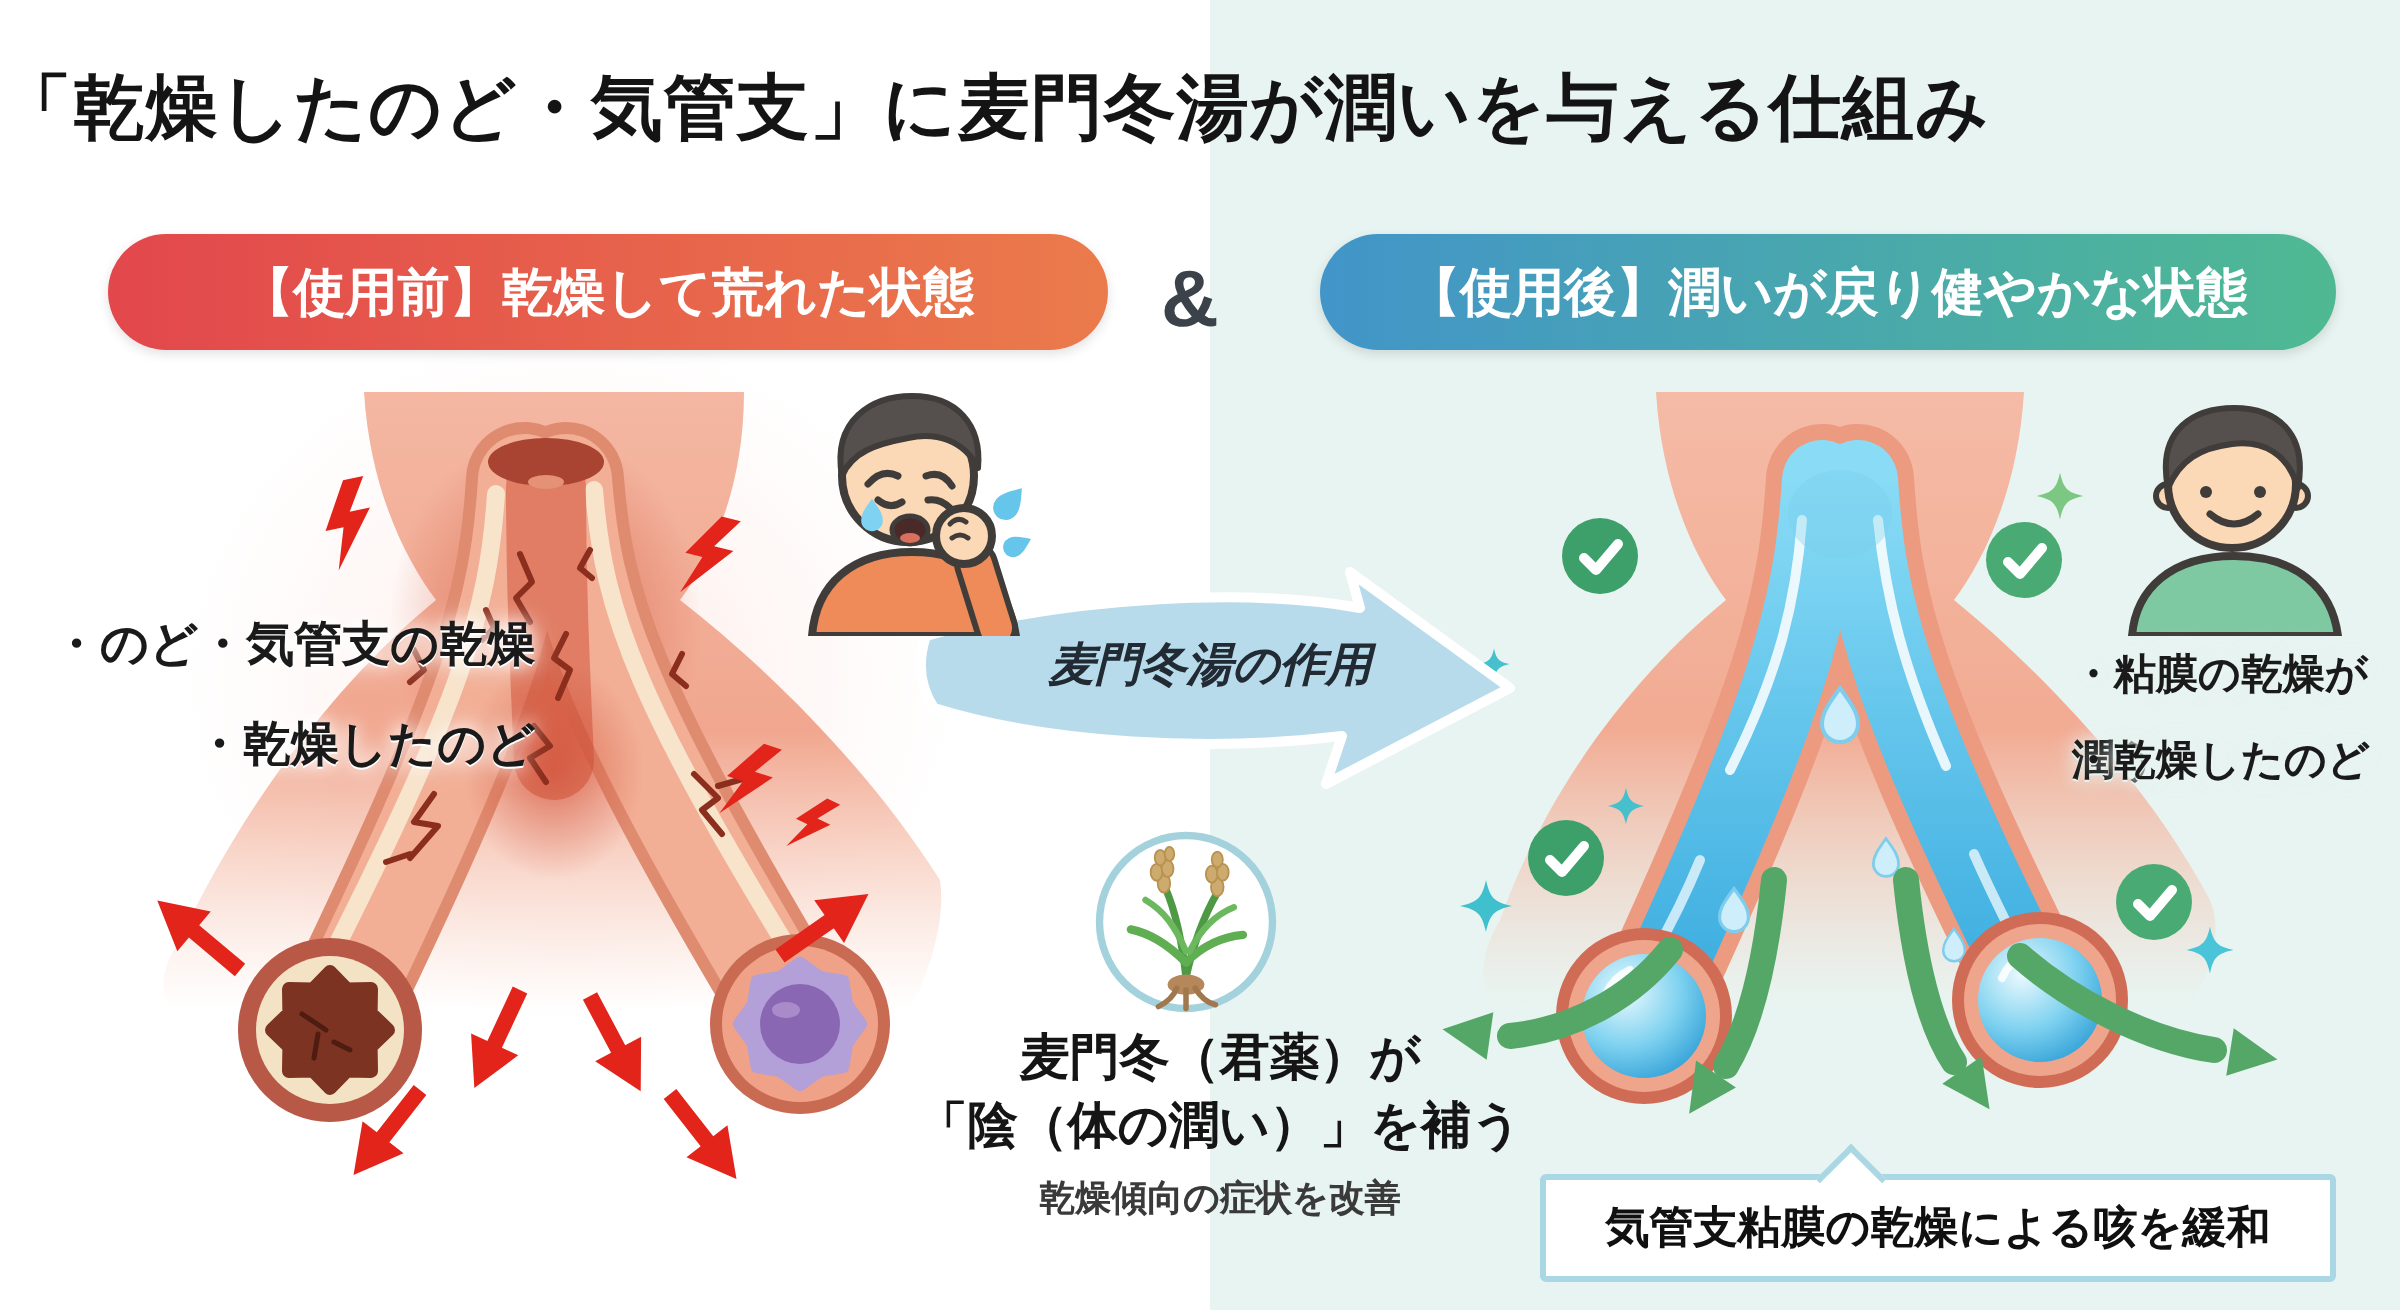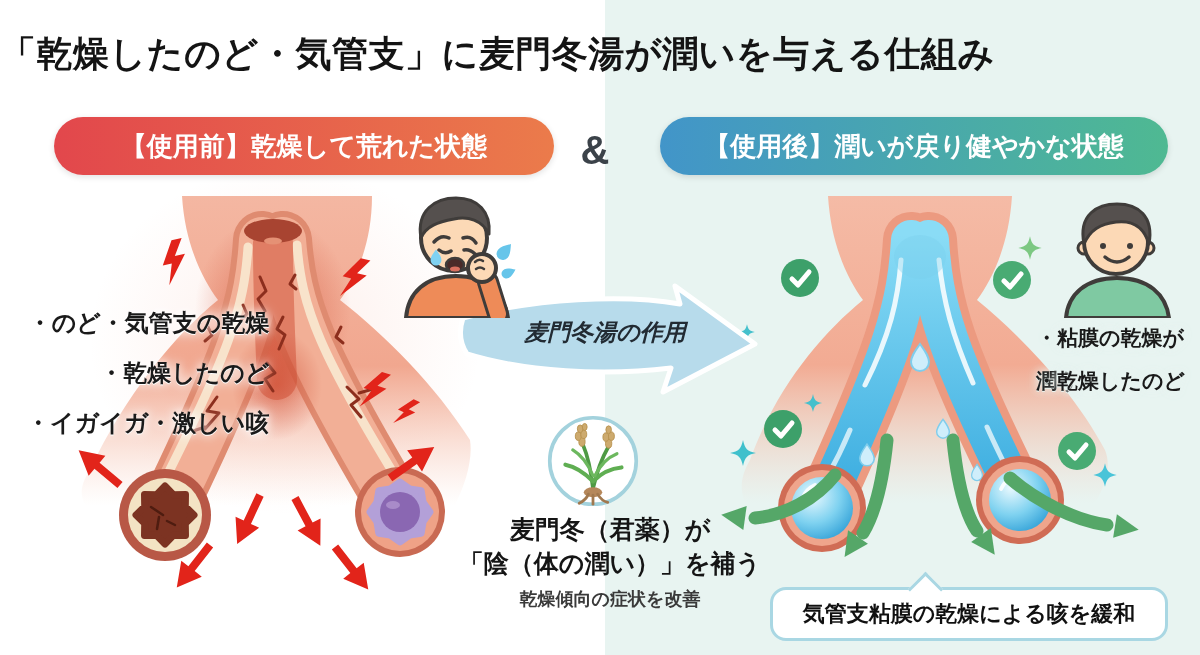--- a/index.html
+++ b/index.html
@@ -21,21 +21,21 @@
        text-shadow:0 1px 0 #fff,0 0 8px #fff,0 0 14px rgba(255,255,255,.95);}
   .bullets-before div{height:50px;line-height:50px;text-align:right;}
   .bullets-after{left:1036px;top:316px;font-size:21px;font-weight:800;color:#1a1a1a;
        text-shadow:0 1px 0 rgba(232,244,241,1),0 0 8px rgba(232,244,241,1),0 0 12px rgba(232,244,241,.9);}
   .bullets-after div{height:43px;line-height:43px;}
   .arrow-label{left:465px;top:317px;width:280px;text-align:center;font-size:23px;font-weight:800;color:#222b33;font-style:italic;}
   .mech{left:445px;top:513px;width:330px;text-align:center;color:#151515;}
   .mech .l1,.mech .l2{font-size:25px;font-weight:800;line-height:34px;font-family:Liberation Serif, serif;}
   .mech .l3{font-size:18px;font-weight:600;color:#3a3a3a;margin-top:6px;text-align:center;}
   .callout{left:770px;top:587px;width:392px;height:48px;background:#ffffff;border:3px solid #a9d7e3;
-       border-radius:16px;display:flex;align-items:center;justify-content:center;
+       border-radius:3px;display:flex;align-items:center;justify-content:center;
        font-size:22px;font-weight:800;color:#101010;}
   .callout .ptr{position:absolute;left:140px;top:-13px;width:22px;height:22px;background:#fff;
        border-left:3px solid #a9d7e3;border-top:3px solid #a9d7e3;transform:rotate(45deg);}
 </style>
 </head>
 <body>
 
 <div id="stage">
 
   <svg class="abs" style="left:55px;top:185px" width="430" height="470" viewBox="0 0 430 470">
@@ -290,21 +290,20 @@
     <span>【使用前】乾燥して荒れた状態</span>
   </div>
   <div class="abs amp">&amp;</div>
   <div class="abs pill pill-after">
     <span>【使用後】潤いが戻り健やかな状態</span>
   </div>
 
   <div class="abs bullets-before">
     <div>・のど・気管支の乾燥</div>
     <div>・乾燥したのど</div>
-    <div>・イガイガ・激しい咳</div>
   </div>
 
   <div class="abs bullets-after">
     <div>・粘膜の乾燥が潤う</div>
     <div>・乾燥したのど</div>
   </div>
 
   <div class="abs arrow-label">麦門冬湯の作用</div>
 
   <div class="abs mech">

